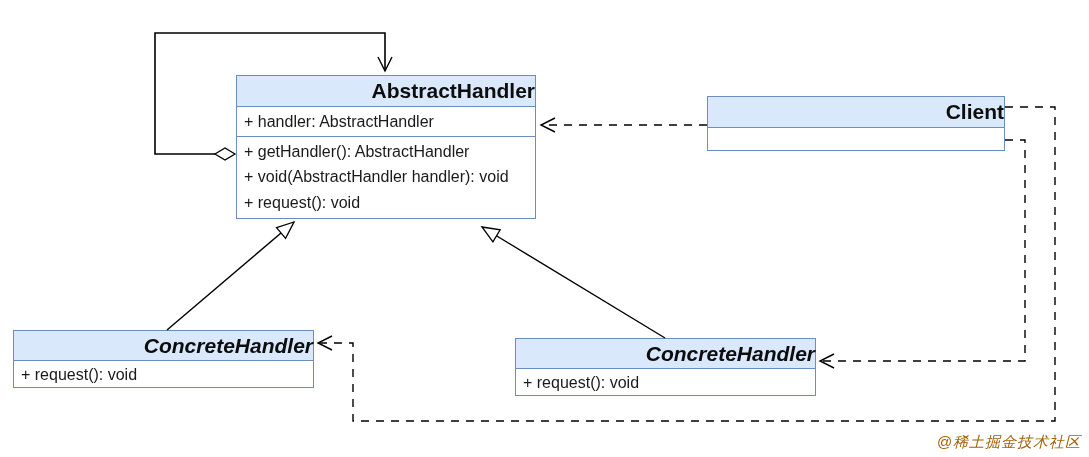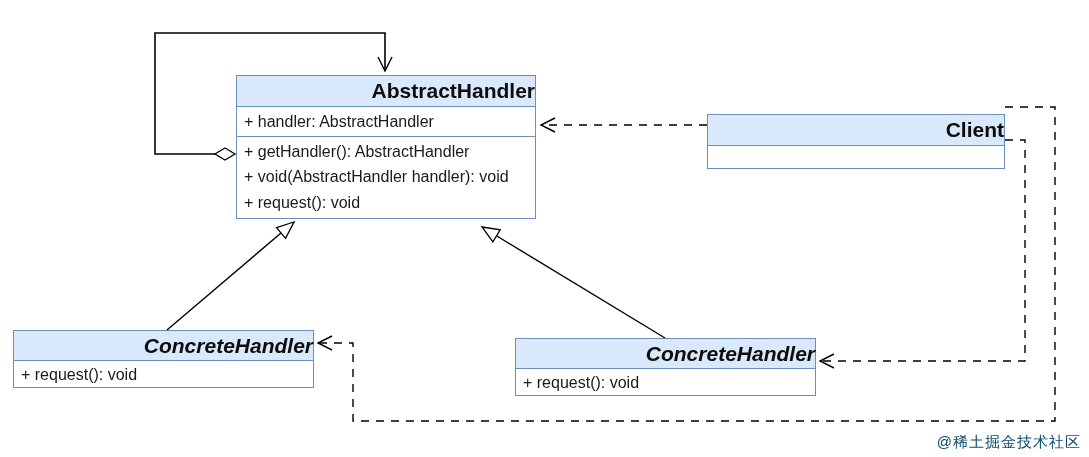--- a/index.html
+++ b/index.html
@@ -41,36 +41,37 @@
     padding-left: 7px;
     white-space: nowrap;
     color: #1a1a1a;
   }
   
   .box-abstract { left: 236px; top: 75px; width: 300px; height: 144px; }
   .box-abstract .uml-title { height: 30px; line-height: 30px; }
   .box-abstract .attrs { height: 30px; display: flex; align-items: center; }
   .box-abstract .methods { height: 81px; display: flex; flex-direction: column; justify-content: space-around; padding: 2px 0; }
   
-  .box-client { left: 707px; top: 96px; width: 298px; height: 55px; margin-top: 18px; }
+  .box-client { left: 707px; top: 96px; width: 298px; height: 55px; }
   .box-client .uml-title { height: 30px; line-height: 30px; }
   .box-client .body-empty { height: 23px; }
   
   .box-concrete-a { left: 13px; top: 330px; width: 301px; height: 58px; }
   .box-concrete-b { left: 515px; top: 338px; width: 301px; height: 58px; }
   .box-concrete-a .uml-title, .box-concrete-b .uml-title { height: 29px; line-height: 29px; font-style: italic; }
   .box-concrete-a .methods, .box-concrete-b .methods { height: 27px; display: flex; align-items: center; }
   .watermark {
     position: absolute;
     right: 8px;
     bottom: 5px;
     font-size: 15px;
-    color: #0c4a6e;
+    color: #a16207;
     letter-spacing: 1px;
     z-index: 4;
+    font-style: italic;
   }
 </style>
 </head>
 <body>
 
 <div class="canvas">
 
   <svg class="arrow-layer" width="1089" height="457" viewBox="0 0 1089 457" xmlns="http://www.w3.org/2000/svg">
     <defs>
       <marker id="openArrow" markerUnits="userSpaceOnUse" markerWidth="20" markerHeight="20" refX="16" refY="9" orient="auto">

